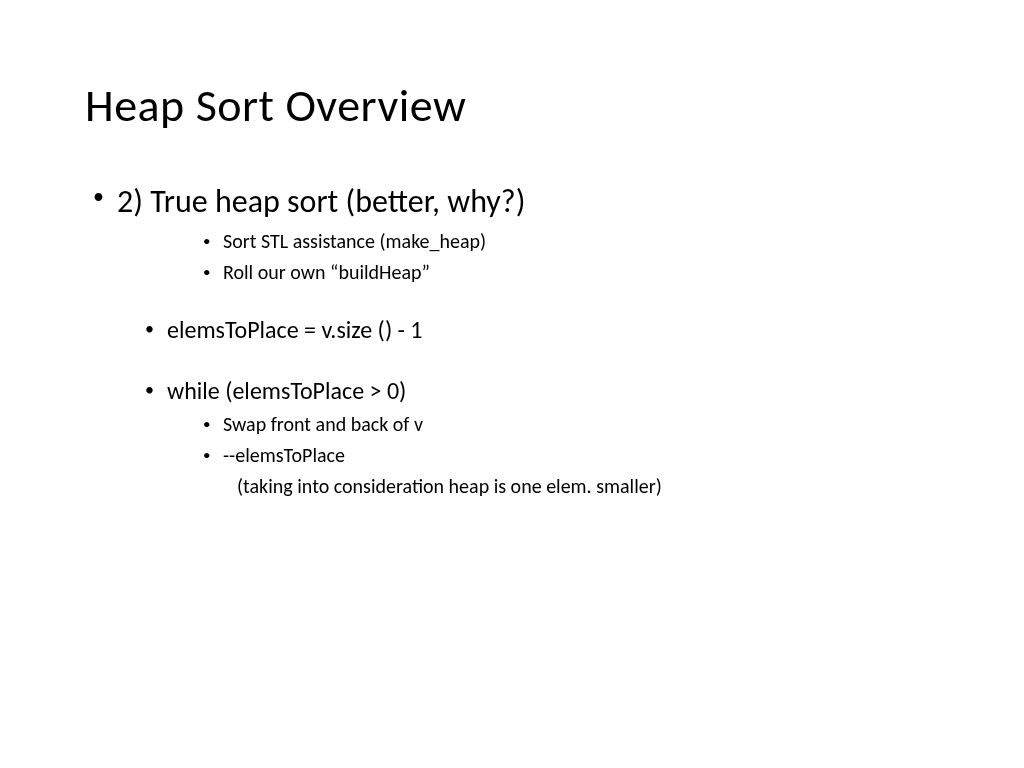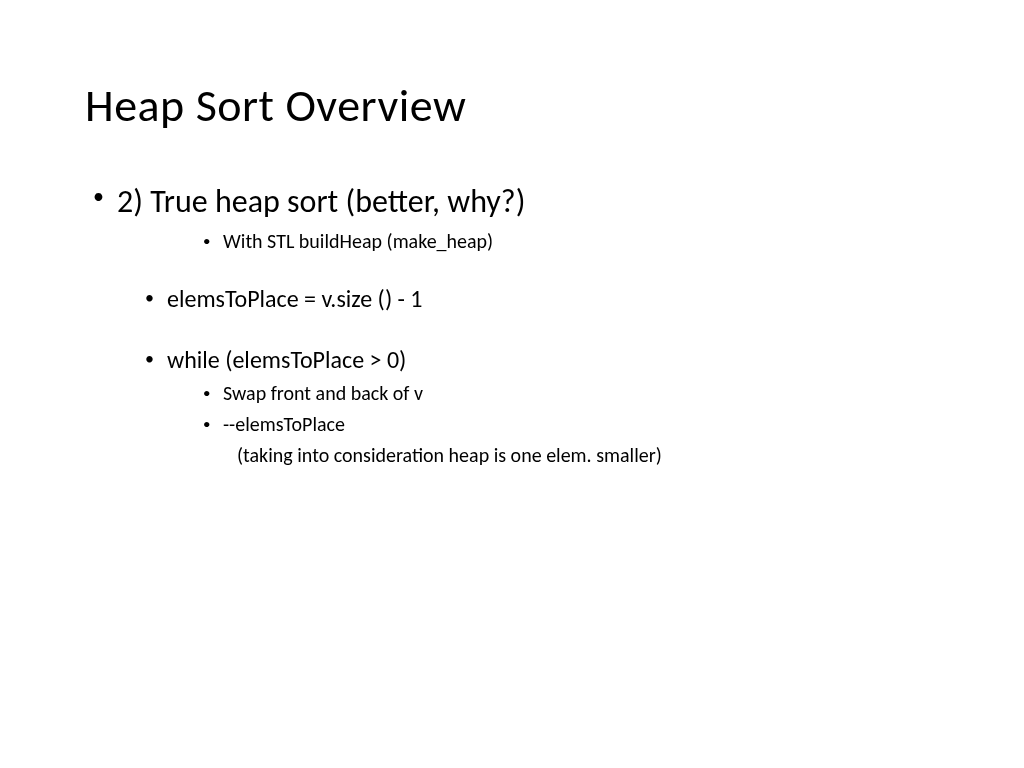--- a/index.html
+++ b/index.html
@@ -73,21 +73,22 @@
   }
 </style>
 </head>
 <body>
 
 <div class="slide">
   <h1 class="title">Heap Sort Overview</h1>
 
   <ul>
     <li class="lvl1">2) True heap sort (better, why?)</li>
-    <li class="lvl3">With STL buildHeap (make_heap)</li>
+    <li class="lvl3">Sort STL assistance (make_heap)</li>
+    <li class="lvl3">Roll our own “buildHeap”</li>
   </ul>
 
   <div class="gap"></div>
 
   <ul>
     <li class="lvl2">elemsToPlace = v.size () - 1</li>
   </ul>
 
   <div class="gap"></div>
 

